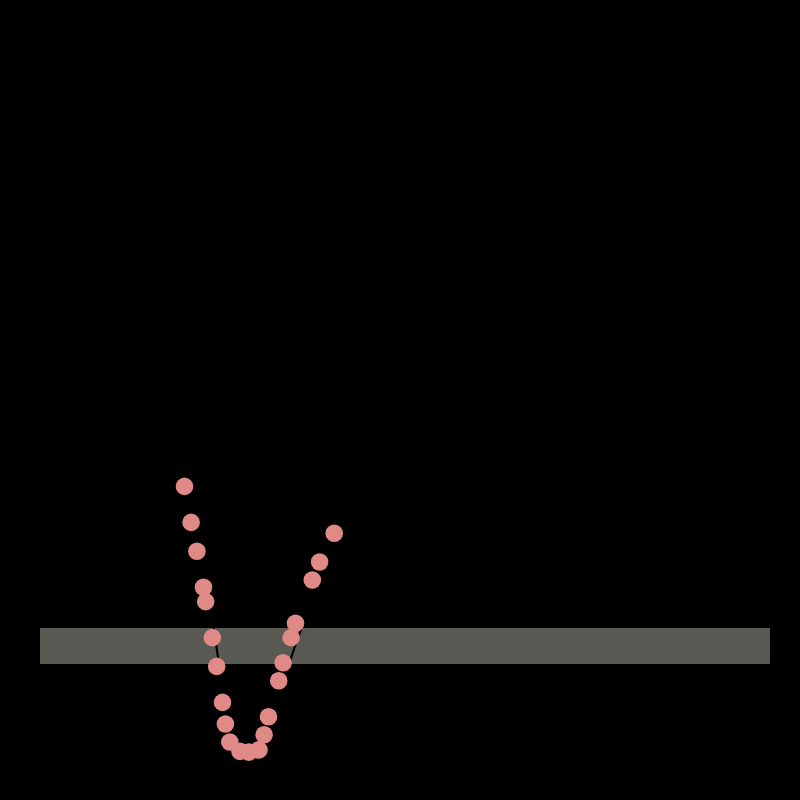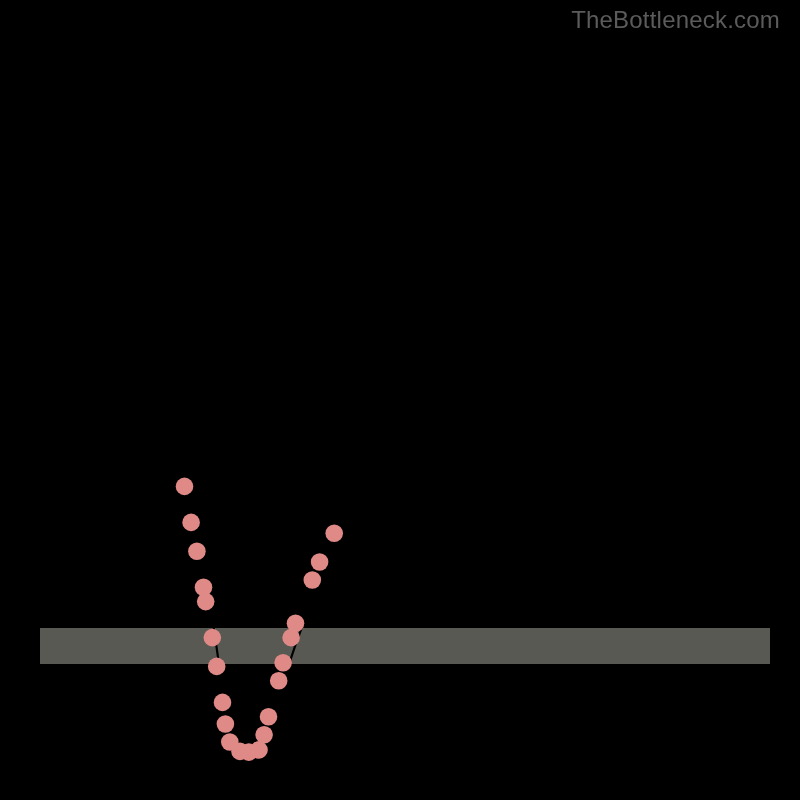--- a/index.html
+++ b/index.html
@@ -76,21 +76,20 @@
   }
   .dot {
     fill: #e08a87;
     stroke: none;
   }
 </style>
 </head>
 <body>
 
 <div class="frame">
-  <div class="watermark">TheBottleneck.com</div>
 
   <div class="plot-area">
     <div class="pale-band"></div>
 
     <svg class="curve" viewBox="0 0 730 720" preserveAspectRatio="none">
       <path id="path-left" d="M36.5 0.0 L58.4 72.0 L80.3 151.2 L102.2 244.8 L116.8 309.6 L131.4 381.6 L142.3 432.0 L153.3 482.4 L162.1 525.6 L169.4 561.6 L175.2 597.6 L180.3 633.6 L184.7 662.4 L188.3 691.2 L191.3 712.8"></path>
       <path id="path-flat" d="M191.3 712.8 L200.8 715.0 L211.7 715.0 L221.2 712.8"></path>
       <path id="path-right" d="M221.2 712.8 L229.9 684.0 L240.9 648.0 L255.5 604.8 L273.8 554.4 L299.3 504.0 L335.8 446.4 L386.9 388.8 L452.6 331.2 L540.2 273.6 L642.4 230.4 L730.0 201.6"></path>
       <g id="marker-group">
           <circle cx="144.5" cy="446.4" r="8.8" class="dot"></circle>

